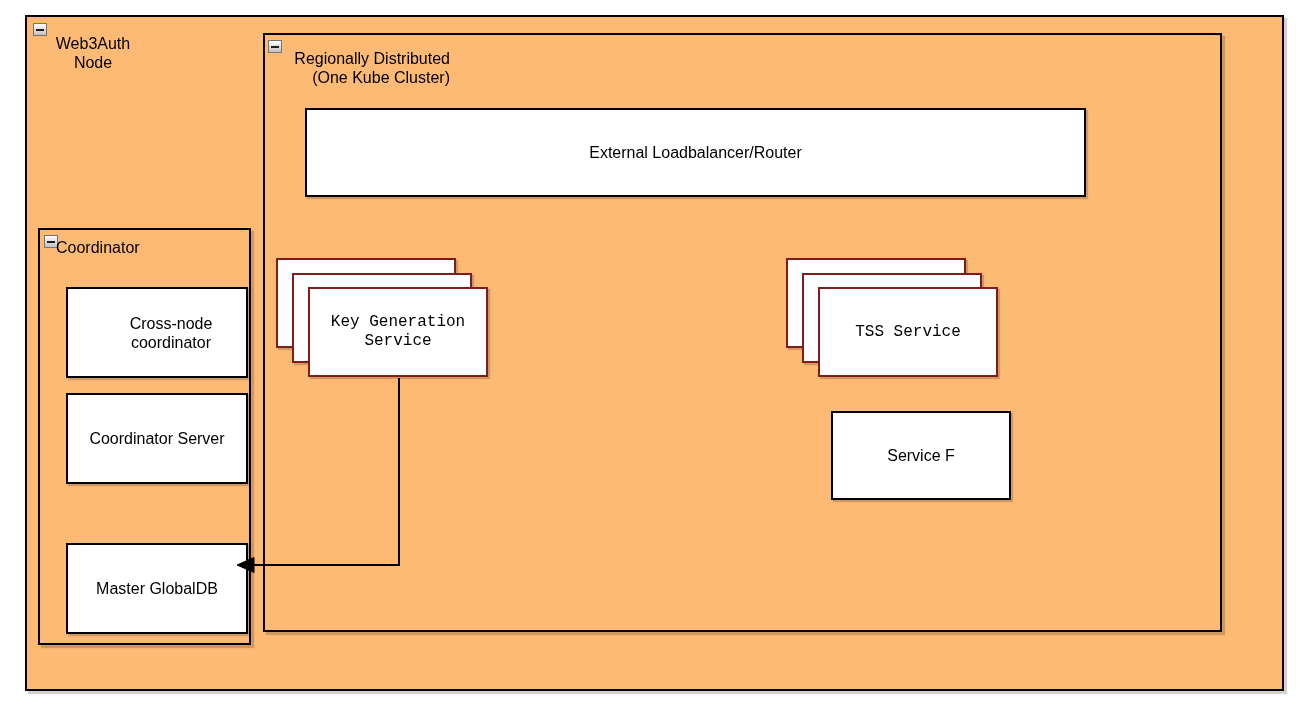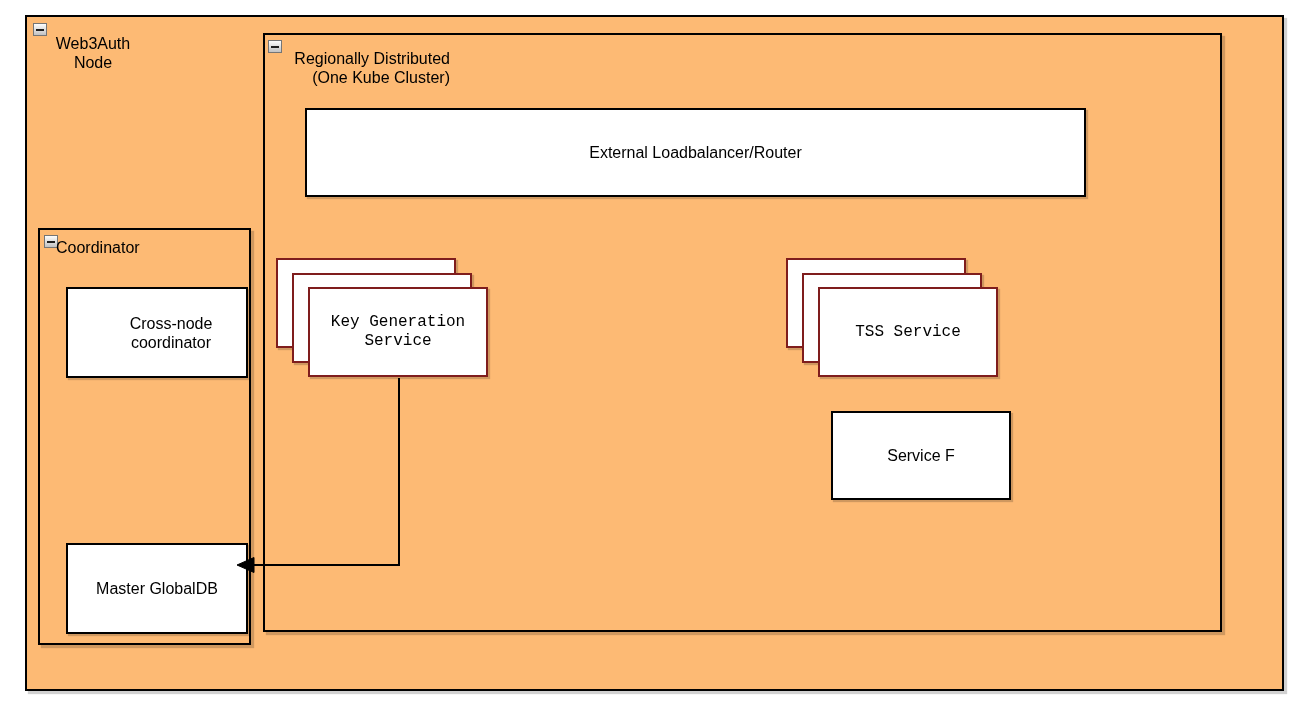--- a/index.html
+++ b/index.html
@@ -143,20 +143,23 @@
     <div class="group g-coord">
       <span class="collapse">
         <span class="minus"></span>
       </span>
       <div class="glabel g-coord-label">Coordinator</div>
 
       <div class="shape s-cross">
         <span class="lbl">Cross-node coordinator</span>
       </div>
 
+      <div class="shape s-coordsv">
+        <span class="lbl">Coordinator Server</span>
+      </div>
 
       <div class="shape s-masterdb">
         <span class="lbl">Master GlobalDB</span>
       </div>
     </div>
   </div>
 
   <svg class="arrow-layer" width="1302" height="708">
     <path d="M 399 378 L 399 565 L 254 565"></path>
     <polygon points="237,565 254,557.5 254,572.5"></polygon>

